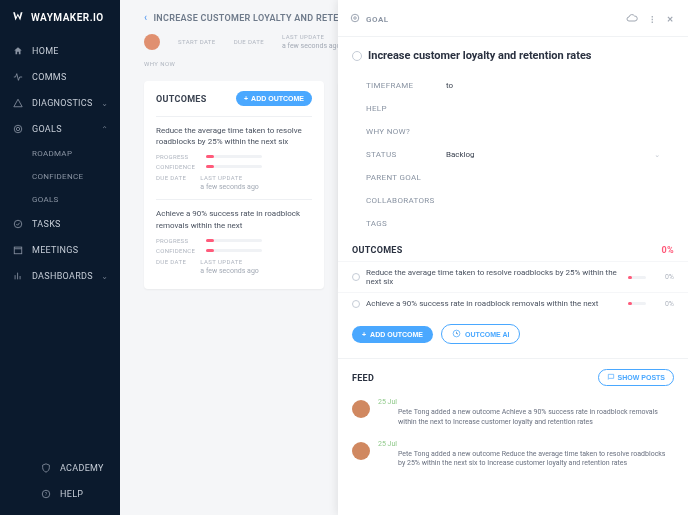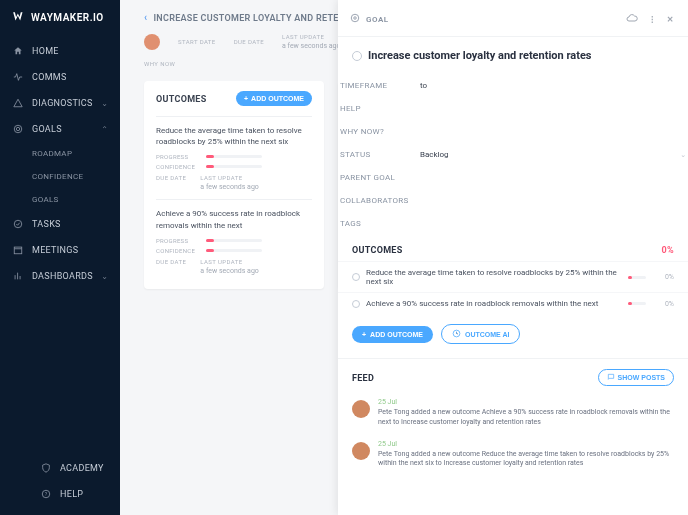--- a/index.html
+++ b/index.html
@@ -40,21 +40,21 @@
   .pbar .fill { position:absolute; left:0; top:0; bottom:0; background:#ff5a7a; border-radius:2px; }
   .due-row { display:flex; gap:14px; margin-top:4px; }
   
   
   .drawer { position:absolute; right:0; top:0; width:350px; height:515px; background:#fff; box-shadow:-2px 0 8px rgba(0,0,0,0.08); overflow-y:auto; font-size:9px; color:#3a4250; }
   .drawer-head { display:flex; align-items:center; gap:6px; padding:10px 12px 8px; color:#8a94a3; font-size:8px; font-weight:600; letter-spacing:0.5px; border-bottom:1px solid #f0f2f4; }
   .drawer-head .sp { flex:1; }
   .drawer-head .icon-btn { padding:2px; cursor:pointer; color:#a0a7b2; }
   .drawer-title { display:flex; align-items:center; gap:6px; padding:12px 14px; font-size:11px; font-weight:700; color:#2a3140; }
   .drawer-title .radio { width:10px; height:10px; border:1.5px solid #c5ccd6; border-radius:50%; }
-  .field-row { display:flex; align-items:center; padding:7px 2px; gap:10px; font-size:8px; }
+  .field-row { display:flex; align-items:center; padding:7px 28px; gap:10px; font-size:8px; }
   .field-row .flabel { width:70px; color:#8a94a3; font-size:8px; letter-spacing:0.3px; }
   .field-row .fvalue { flex:1; color:#3a4250; display:flex; align-items:center; gap:6px; }
   .owner-av { width:16px; height:16px; border-radius:50%; background:#d08860; }
   .field-row.dropdown { justify-content:space-between; }
   .chev-down { font-size:7px; color:#c0c6d0; }
   
   .section-head { display:flex; align-items:center; justify-content:space-between; padding:10px 14px 6px; font-size:9px; font-weight:700; color:#2a3140; letter-spacing:0.3px; }
   .section-head .pct { color:#ff5a7a; font-size:9px; font-weight:700; }
   .drawer-outcome { display:flex; align-items:center; gap:6px; padding:6px 14px; font-size:8px; border-top:1px solid #f5f6f8; }
   .drawer-outcome .radio { width:8px; height:8px; border:1px solid #c5ccd6; border-radius:50%; flex:0 0 auto; }
@@ -64,21 +64,21 @@
   .drawer-outcome .pct2 { width:22px; text-align:right; color:#b0b6c0; font-size:7px; }
   
   .action-row { display:flex; align-items:center; gap:8px; padding:10px 14px; }
   .btn-solid { background:#4aa8ff; color:#fff; border:none; border-radius:14px; padding:5px 10px; font-size:7px; font-weight:600; display:flex; align-items:center; gap:4px; cursor:pointer; }
   .btn-outline { background:#fff; color:#4aa8ff; border:1px solid #4aa8ff; border-radius:14px; padding:4px 10px; font-size:7px; font-weight:600; display:flex; align-items:center; gap:4px; cursor:pointer; }
   
   .feed-item { display:flex; gap:8px; padding:6px 14px; font-size:7px; }
   .feed-av { width:18px; height:18px; border-radius:50%; background:#d08860; flex:0 0 auto; margin-top:2px; }
   .feed-body { flex:1; }
   .feed-date { color:#8fc98a; font-size:7px; margin-bottom:2px; }
-  .feed-text { color:#6a7180; line-height:1.4; }
+  .feed-text { color:#6a7180; line-height:1.4;margin-left:20px; }
   .btn-posts { background:#fff; border:1px solid #4aa8ff; color:#4aa8ff; border-radius:12px; padding:3px 8px; font-size:7px; font-weight:600; display:flex; align-items:center; gap:3px; cursor:pointer; }
   .section-head.feed { border-top:1px solid #f0f2f4; margin-top:4px; }
   
   ::-webkit-scrollbar { width:4px; }
   ::-webkit-scrollbar-thumb { background:#d0d4db; border-radius:2px; }
 </style>
 </head>
 <body>
 
 <div class="sidebar">

